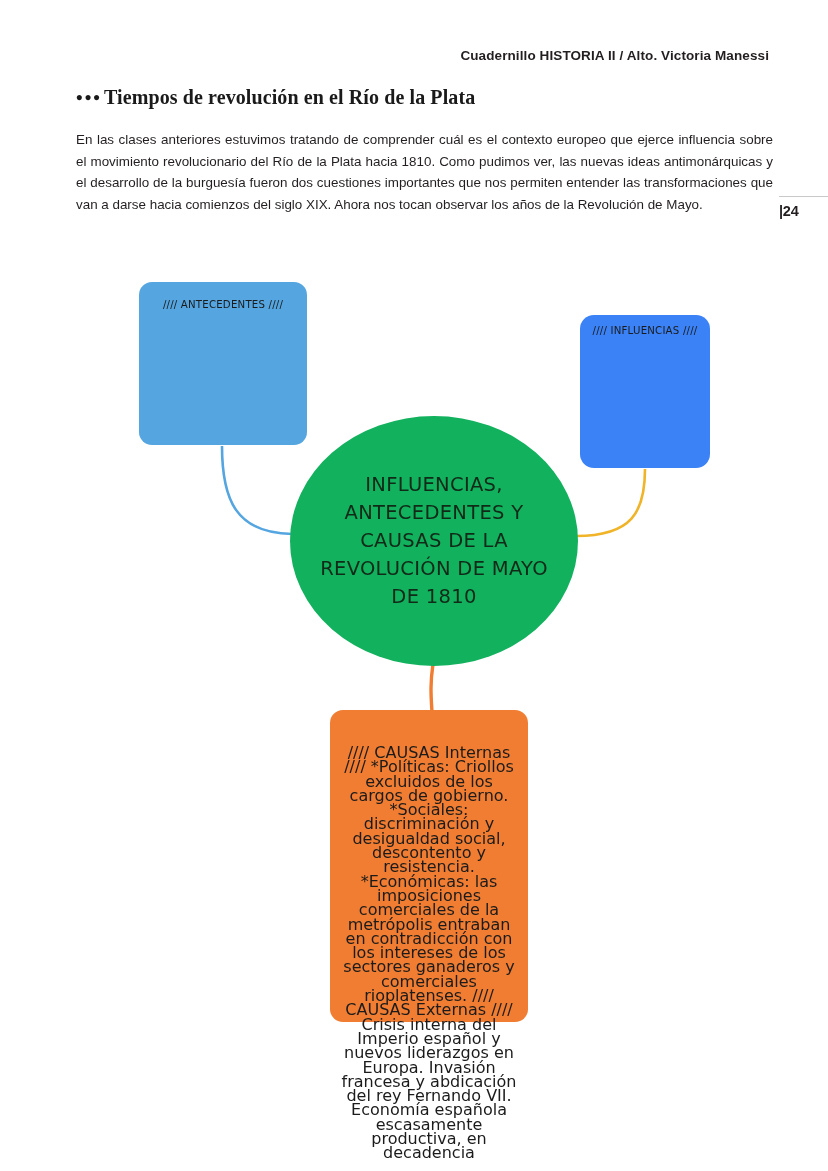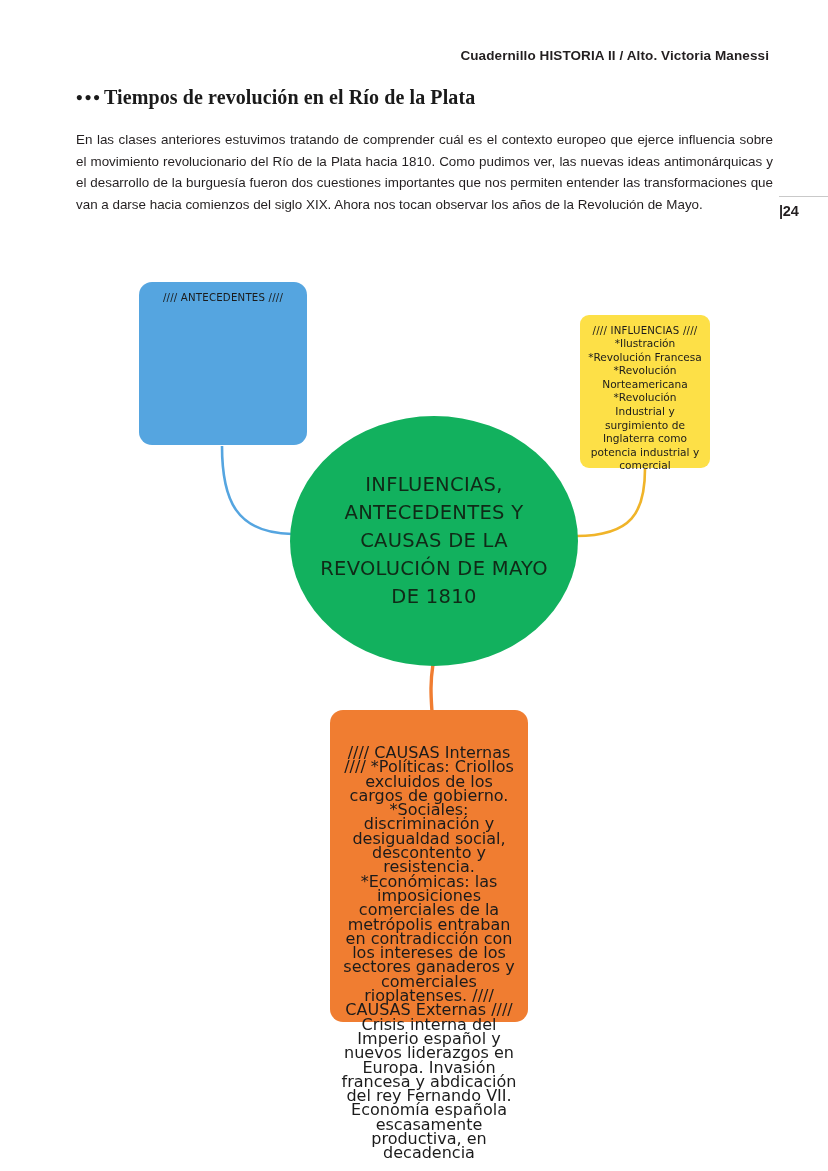--- a/index.html
+++ b/index.html
@@ -107,21 +107,21 @@
   
   .node-antecedentes {
     position: absolute;
     left: 139px;
     top: 282px;
     width: 168px;
     height: 163px;
     background: #55a5e0;
     border-radius: 13px;
     box-sizing: border-box;
-    padding: 9px 9px 0 9px;
+    padding: 16px 9px 0 9px;
     display: flex;
     flex-direction: column;
     align-items: center;
   }
   .node-antecedentes .hdr {
     font-size: 10.2px;
     line-height: 13px;
     letter-spacing: 0.2px;
     margin-bottom: 0px;
   }
@@ -130,22 +130,22 @@
     line-height: 13.4px;
   }
 
   
   .node-influencias {
     position: absolute;
     left: 580px;
     top: 315px;
     width: 130px;
     height: 153px;
-    background: #fde047;
-    border-radius: 9px;
+    background: #3b82f6;
+    border-radius: 14px;
     box-sizing: border-box;
     padding: 9px 7px 0 7px;
     display: flex;
     flex-direction: column;
     align-items: center;
   }
   .node-influencias .hdr {
     font-size: 10.2px;
     line-height: 13px;
     letter-spacing: 0.2px;
@@ -223,21 +223,20 @@
 
     <path d="M 433 664 C 430 684 431 696 432 712" fill="none" stroke="#f07d31" stroke-width="3.4"></path>
   </svg>
 
   <div class="node-antecedentes">
     <div class="node-text hdr">//// ANTECEDENTES ////</div>
   </div>
 
   <div class="node-influencias">
     <div class="node-text hdr">//// INFLUENCIAS ////</div>
-    <div class="node-text bdy">*Ilustración *Revolución Francesa *Revolución Norteamericana *Revolución Industrial y surgimiento de Inglaterra como potencia industrial y comercial</div>
   </div>
 
   <div class="node-center">
     <div class="node-text ctext">INFLUENCIAS, ANTECEDENTES Y CAUSAS DE LA REVOLUCIÓN DE MAYO DE 1810</div>
   </div>
 
   <div class="node-causas">
     <div class="node-text bdy">//// CAUSAS Internas //// *Políticas: Criollos excluidos de los cargos de gobierno. *Sociales: discriminación y desigualdad social, descontento y resistencia. *Económicas: las imposiciones comerciales de la metrópolis entraban en contradicción con los intereses de los sectores ganaderos y comerciales rioplatenses. //// CAUSAS Externas //// Crisis interna del Imperio español y nuevos liderazgos en Europa. Invasión francesa y abdicación del rey Fernando VII. Economía española escasamente productiva, en decadencia</div>
   </div>
 

